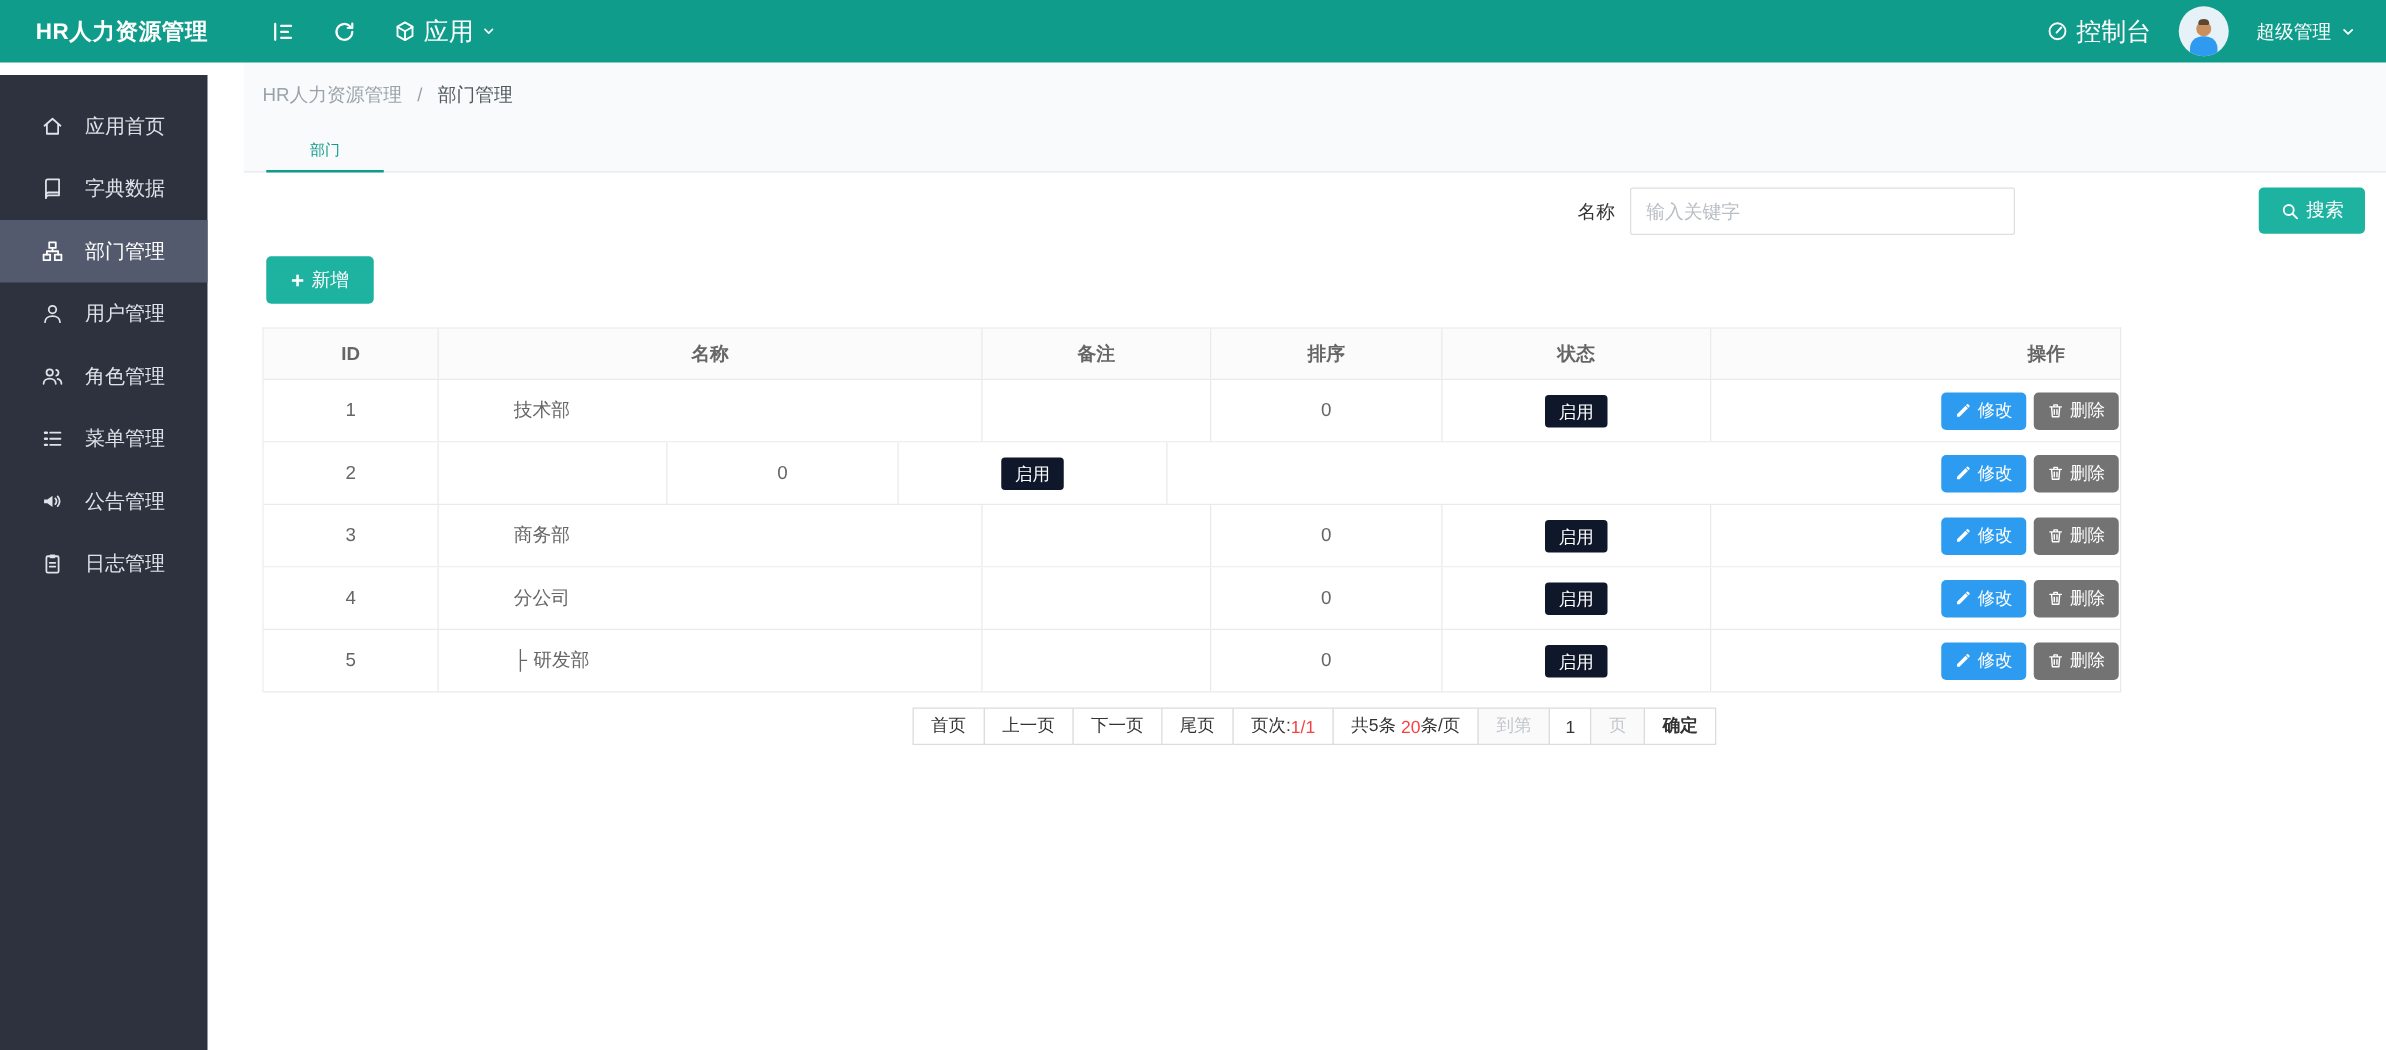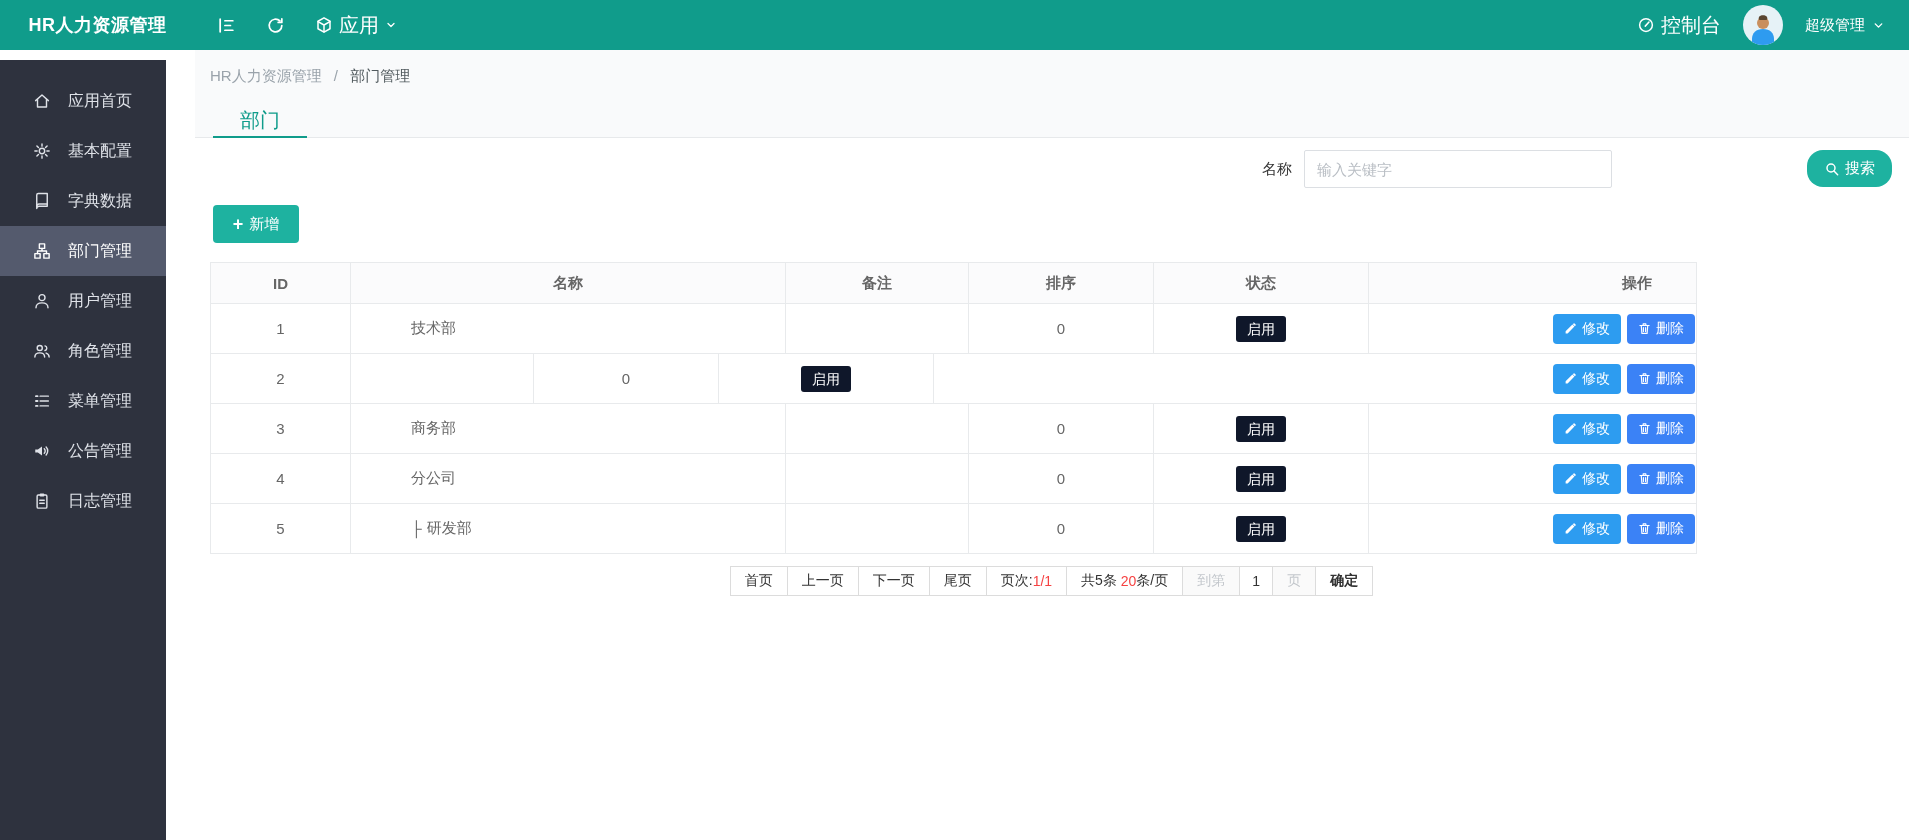--- a/index.html
+++ b/index.html
@@ -28,30 +28,30 @@
   .side-item.active { background:#545a6d; color:#fff; }
   
   .main { position:absolute; top:50px; left:195px; width:1714px; height:790px; background:#fff; }
   .page-head { position:absolute; top:0; left:0; width:1714px; height:88px;
     background:#f9fafb; border-bottom:1px solid #e7e9eb; }
   .breadcrumb { position:absolute; top:17px; left:15px; font-size:15px; color:#9aa3ab; }
   .breadcrumb .bc-root { color:#9aa3ab; cursor:pointer; }
   .breadcrumb .bc-sep { margin:0 8px; }
   .breadcrumb .bc-cur { color:#515a5e; }
   .tab { position:absolute; bottom:-1px; left:18px; width:94px; height:34px; line-height:32px;
-    text-align:center; color:#109c8b; font-size:20px; border-bottom:2px solid #109c8b; cursor:pointer; }
+    text-align:center; color:#109c8b; font-size:12px; border-bottom:2px solid #109c8b; cursor:pointer; }
   
   .filter-group { position:absolute; top:100px; right:297px; display:flex; align-items:center; gap:12px; }
   .filter-label { font-size:15px; color:#333; }
   .filter-input { width:308px; height:38px; border:1px solid #dcdfe3; border-radius:2px;
     padding:0 12px; font-size:15px; color:#333; outline:none;
     font-family:"Liberation Sans","DejaVu Sans",sans-serif; }
   .filter-input::placeholder { color:#b9bec4; }
   .search-btn { position:absolute; top:100px; right:17px; width:85px; height:37px;
-    background:#1eb2a0; color:#fff; border:none; border-radius:16px; font-size:15px;
+    background:#1eb2a0; color:#fff; border:none; border-radius:4px; font-size:15px;
     display:flex; align-items:center; justify-content:center; gap:5px; cursor:pointer;
     font-family:inherit; }
   
   .add-btn { position:absolute; top:155px; left:18px; width:86px; height:38px;
     background:#1eb2a0; color:#fff; border:none; border-radius:4px; font-size:15px;
     display:flex; align-items:center; justify-content:center; gap:6px; cursor:pointer;
     font-family:inherit; }
   .add-btn .plus { font-size:18px; font-weight:bold; line-height:1; }
   
   .dept-table { position:absolute; top:212px; left:15px; width:1487px;
@@ -68,21 +68,21 @@
   .t-body .c1 { justify-content:flex-start; padding-left:60px; }
   .t-head .c5 { justify-content:flex-end; padding-right:44px; }
   .t-body .c5 { justify-content:flex-end; padding-right:1px; gap:6px; }
   .name-prefix { margin-right:5px; color:#666; }
   .badge { background:#0f172a; color:#fff; font-size:14px; border-radius:3px;
     padding:6px 11px; line-height:1; cursor:pointer; }
   .mini-btn { height:30px; border:none; border-radius:4px; color:#fff; font-size:14px;
     display:inline-flex; align-items:center; justify-content:center; gap:5px;
     padding:0 11px; cursor:pointer; font-family:inherit; }
   .btn-edit { background:#2d9cf0; }
-  .btn-del { background:#3b82f6; }
+  .btn-del { background:#737373; }
   
   .pager { position:absolute; top:516px; left:0; width:1714px;
     display:flex; justify-content:center; align-items:center; font-size:14px; }
   .pg-box { height:30px; display:inline-flex; align-items:center; padding:0 14px;
     border:1px solid #dcdcdc; background:#fff; margin-left:-1px; color:#333; white-space:pre; }
   .pg-btn { cursor:pointer; }
   .pg-red { color:#f64242; }
   .pg-dis { color:#c3c7cc; background:#fafafa; }
   .pg-input { width:34px; height:30px; border:1px solid #dcdcdc; margin-left:-1px;
     text-align:center; font-size:14px; color:#333; outline:none; background:#fff;
@@ -148,29 +148,20 @@
         <svg width="18" height="18" viewBox="0 0 24 24" fill="none" stroke="currentColor" stroke-width="1.9">
           <path d="M3.5 11.5 12 4l8.5 7.5"></path>
           <path d="M6 10v10h12V10"></path>
         </svg>
       </span>
       <span>应用首页</span>
     </div>
     <div class="side-item">
       <span style="display: flex;">
         <svg width="18" height="18" viewBox="0 0 24 24" fill="none" stroke="currentColor" stroke-width="1.9">
-          <circle cx="12" cy="12" r="3.6"></circle>
-          <path d="M12 2.5v3M12 18.5v3M2.5 12h3M18.5 12h3M5.2 5.2l2.1 2.1M16.7 16.7l2.1 2.1M18.8 5.2l-2.1 2.1M7.3 16.7l-2.1 2.1"></path>
-        </svg>
-      </span>
-      <span>基本配置</span>
-    </div>
-    <div class="side-item">
-      <span style="display: flex;">
-        <svg width="18" height="18" viewBox="0 0 24 24" fill="none" stroke="currentColor" stroke-width="1.9">
           <path d="M5 4a2 2 0 0 1 2-2h12v17H8a3 3 0 0 0-3 3V4z"></path>
           <path d="M5 19a3 3 0 0 1 3-3h11"></path>
         </svg>
       </span>
       <span>字典数据</span>
     </div>
     <div class="side-item active">
       <span style="display: flex;">
         <svg width="18" height="18" viewBox="0 0 24 24" fill="none" stroke="currentColor" stroke-width="1.9">
           <rect x="8.5" y="2.5" width="7" height="6"></rect>

